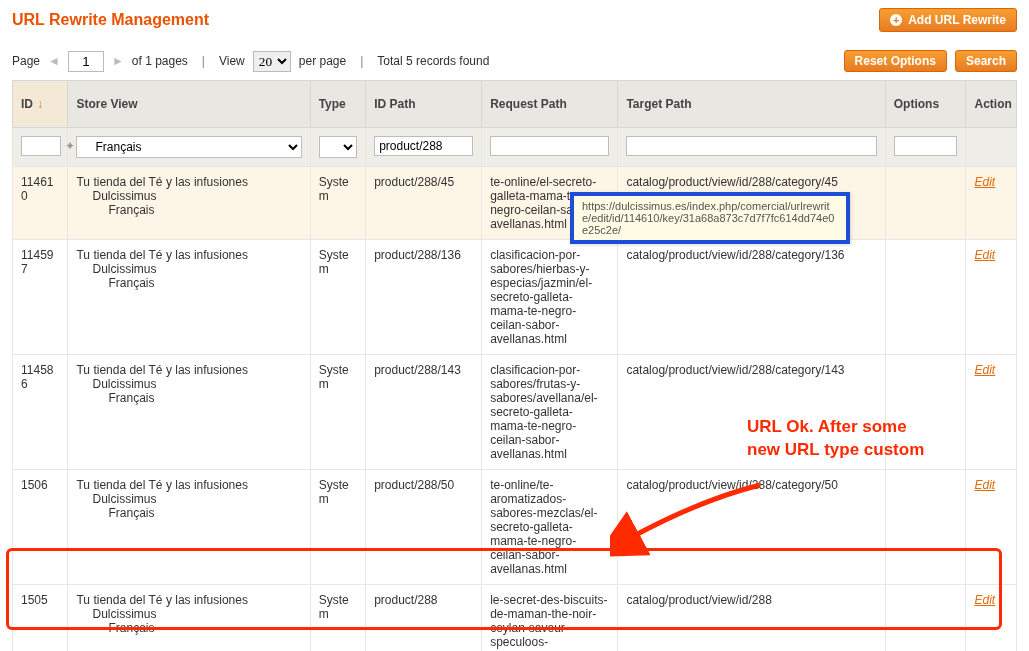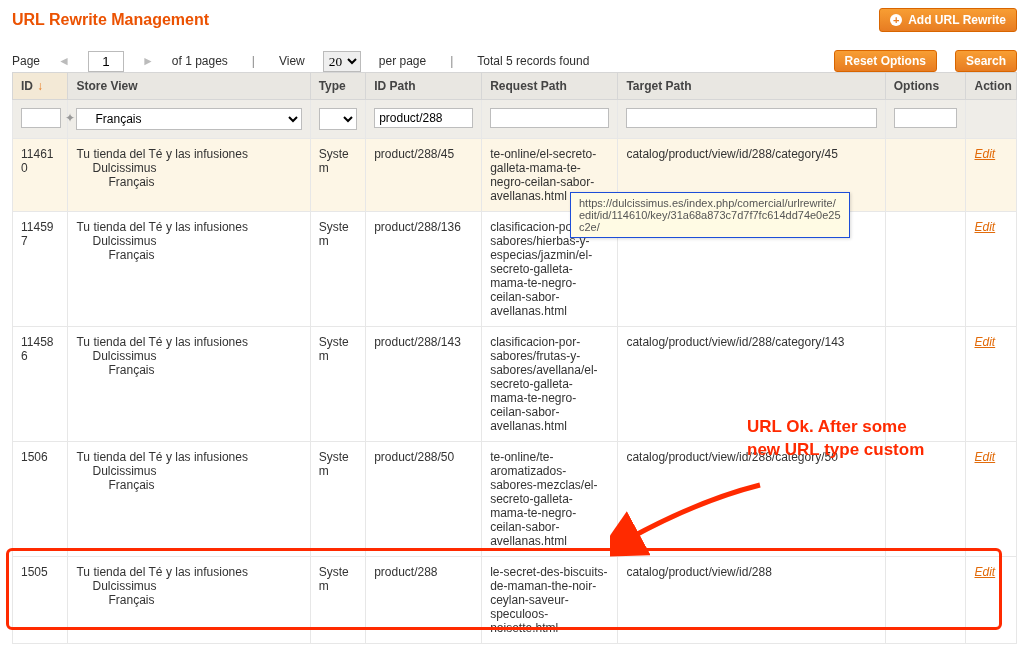--- a/index.html
+++ b/index.html
@@ -3,42 +3,42 @@
 <meta charset="utf-8">
 <style>
   * { box-sizing: border-box; margin: 0; padding: 0; }
   body { font-family: Arial, Helvetica, sans-serif; font-size: 12px; color: #2f2f2f; background: #fff; padding: 8px 12px; width: 1029px; position: relative; }
   .header-row { display: flex; justify-content: space-between; align-items: center; margin-bottom: 18px; }
   .page-title { color: #eb5202; font-size: 16px; font-weight: bold; }
   .btn-orange { background: linear-gradient(#f89e33, #e77c22); color: #fff; border: 1px solid #d86500; border-radius: 3px; padding: 4px 10px; font-size: 12px; font-weight: bold; cursor: pointer; }
   .btn-orange.small { padding: 3px 10px; }
   .btn-add { display: inline-flex; align-items: center; gap: 6px; }
   .plus-ico { width: 12px; height: 12px; border-radius: 50%; background: #fff; color: #e77c22; font-weight: bold; display: inline-flex; align-items: center; justify-content: center; font-size: 11px; line-height: 1; }
-  .toolbar { display: flex; align-items: center; gap: 18px; margin-bottom: 0; }
+  .toolbar { display: flex; align-items: center; gap: 8px; margin-bottom: 8px; }
   .toolbar .spacer { flex: 1; }
   .toolbar .sep { color: #888; margin: 0 6px; }
   .page-arrow { color: #bbb; cursor: pointer; user-select: none; }
   .tbl { width: 100%; border-collapse: collapse; border: 1px solid #d6d6d6; table-layout: fixed; }
-  .tbl th { background: #e9e7e2; border: 1px solid #d6d6d6; padding: 6px 8px; text-align: left; font-size: 12px; font-weight: bold; color: #444; }
+  .tbl th { background: #e9e7e2; border: 1px solid #d6d6d6; padding: 16px 8px; text-align: left; font-size: 12px; font-weight: bold; color: #444; }
   .tbl th.id { background: #f3e9d6; }
   .sort-ico { color: #e77c22; font-weight: bold; margin-left: 4px; }
   .filter-row td { background: #efede8; border: 1px solid #d6d6d6; padding: 4px 6px; }
   .filter-row input, .filter-row select { width: 100%; font-size: 12px; padding: 2px 4px; border: 1px solid #bdbdbd; background: #fff; }
   .mini-input { width: 40px !important; }
   .id-filter { display: flex; gap: 4px; align-items: center; }
   .range-ico { color: #999; }
   .tbl td { border: 1px solid #e7e7e7; padding: 8px 8px; vertical-align: top; font-size: 12px; color: #333; word-wrap: break-word; }
   .row-highlight td { background: #fdf6e6; }
   .store-tree .lvl1 { }
   .store-tree .lvl2 { padding-left: 16px; }
   .store-tree .lvl3 { padding-left: 32px; }
   .edit-link { color: #e26b0a; text-decoration: underline; cursor: pointer; font-style: italic; }
   input[type=text].pg { width: 36px; text-align: center; border: 1px solid #bbb; padding: 2px; }
   select.perpage { border: 1px solid #bbb; padding: 1px; font-family: Liberation Serif, serif; }
-  .tooltip-box { position: absolute; background: #fffbe4; border: 1px solid #1d4ed8; padding: 4px 8px; font-size: 11px; color: #555; box-shadow: 1px 1px 3px rgba(0,0,0,.15); z-index: 30; max-width: 280px; word-break: break-all; }
+  .tooltip-box { position: absolute; background: #fffbe4; border: 4px solid #1d4ed8; padding: 4px 8px; font-size: 11px; color: #555; box-shadow: 1px 1px 3px rgba(0,0,0,.15); z-index: 30; max-width: 280px; word-break: break-all; }
   .annotation { position: absolute; color: #ff2a00; font-size: 17px; font-weight: bold; line-height: 1.35; z-index: 40; text-align: left; }
   .highlight-box { position: absolute; border: 3px solid #ff2a00; border-radius: 6px; z-index: 35; }
   .arrow-svg { position: absolute; z-index: 36; }
 </style>
 </head>
 <body>
 
 <div class="header-row">
   <div class="page-title">URL Rewrite Management</div>
   <button class="btn-orange btn-add">

